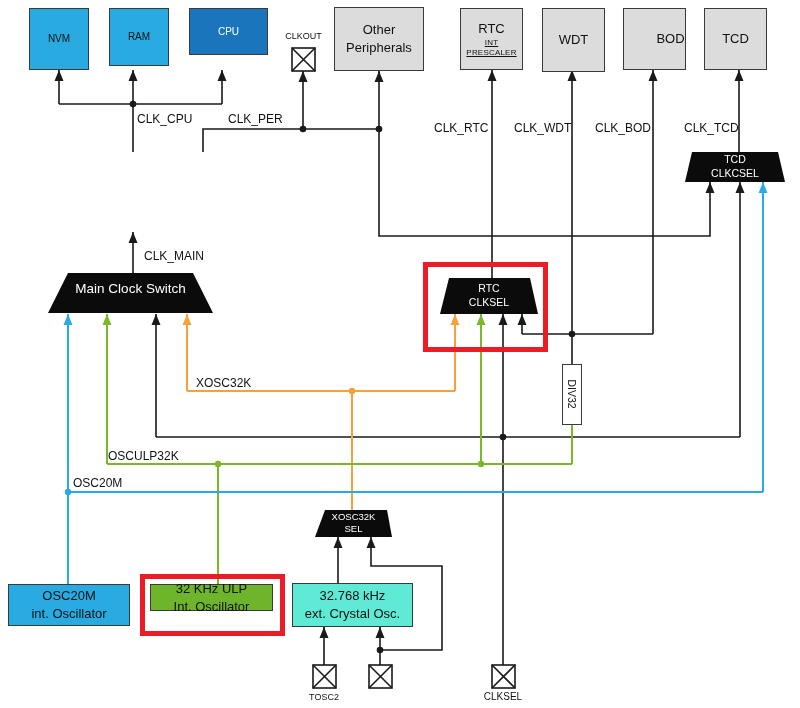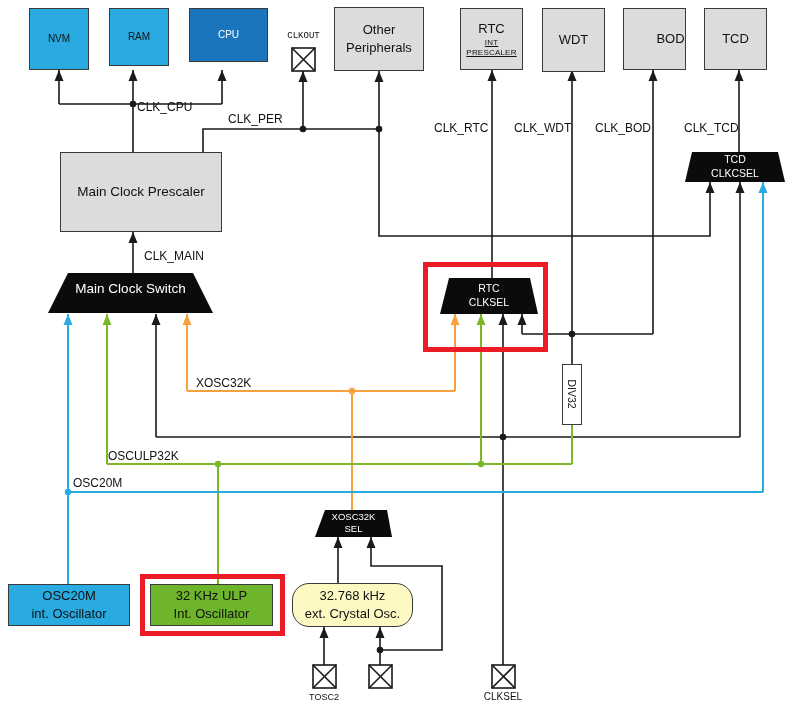--- a/index.html
+++ b/index.html
@@ -6,21 +6,21 @@
   body{font-family:"Liberation Sans",sans-serif;color:#111;}
   .stage{position:relative;width:800px;height:708px;background:#fff;overflow:hidden;}
   svg.wires{position:absolute;left:0;top:0;z-index:1;}
   .box{position:absolute;box-sizing:border-box;border:1.6px solid #3a3a3a;
        display:flex;flex-direction:column;align-items:center;justify-content:center;
        text-align:center;z-index:2;line-height:1.35;font-size:13px;}
   .cyan{background:#29abe2;}
   .blue{background:#1b75bc;color:#fff;}
   .gray{background:#dcdcdc;}
   .green{background:#6eb52b;}
-  .orange{background:#fef9c3;border-radius:17px;}
+  .orange{background:#5eead4;}
   .white{background:#fff;}
   .big{font-size:10px;}
   .muxlabel{position:absolute;z-index:3;color:#fff;display:flex;flex-direction:column;
        align-items:center;justify-content:center;text-align:center;line-height:1.3;}
   .siglabel{position:absolute;z-index:3;font-size:12px;white-space:nowrap;}
   .padlabel{position:absolute;z-index:3;font-size:9px;white-space:nowrap;text-align:center;}
   .tiny1{font-size:8px;line-height:1.25;letter-spacing:.2px;text-decoration:underline;}
   .redbox{position:absolute;box-sizing:border-box;border:5px solid #eb1c26;z-index:4;background:transparent;}
   .rot{transform:rotate(90deg);white-space:nowrap;font-size:10.5px;}
 </style>
@@ -134,21 +134,21 @@
       <path d="M492,665 L515,688 M515,665 L492,688" fill="none"></path>
     </g>
   </svg>
 
   <div class="box cyan big" style="left:29px;top:8px;width:60px;height:62px;">
       <span>NVM</span>
     </div>
   <div class="box cyan big" style="left:109px;top:8px;width:60px;height:58px;">
       <span>RAM</span>
     </div>
-  <div class="box blue big" style="left:189px;top:8px;width:79px;height:54px;justify-content:center;">
+  <div class="box blue big" style="left:189px;top:8px;width:79px;height:47px;justify-content:center;">
       <span>CPU</span>
     </div>
   <div class="box gray" style="left:334px;top:7px;width:90px;height:64px;">
     <span>Other</span>
     <span>Peripherals</span>
   </div>
   <div class="box gray" style="left:460px;top:8px;width:63px;height:62px;">
     <span>RTC</span>
     <span class="tiny1">INT</span>
     <span class="tiny1">PRESCALER</span>
@@ -156,33 +156,30 @@
   <div class="box gray" style="left:542px;top:8px;width:63px;height:64px;">
       <span>WDT</span>
     </div>
   <div class="box gray" style="left:623px;top:8px;width:63px;height:62px;padding-left:32px;">
       <span>BOD</span>
     </div>
   <div class="box gray" style="left:704px;top:8px;width:63px;height:62px;">
       <span>TCD</span>
     </div>
 
-  <div class="box gray" style="left:60px;top:152px;width:162px;height:80px;font-size:13.5px;">
-    <span>Main Clock Prescaler</span>
-  </div>
 
   <div class="box white" style="left:562px;top:364px;width:20px;height:61px;border-width:1.4px;">
     <span class="rot">DIV32</span>
   </div>
 
   <div class="box cyan" style="left:8px;top:584px;width:122px;height:42px;">
     <span>OSC20M</span>
     <span>int. Oscillator</span>
   </div>
-  <div class="box green" style="left:150px;top:584px;width:123px;height:42px;">
+  <div class="box green" style="left:150px;top:584px;width:123px;height:27px;">
     <span>32 KHz ULP</span>
     <span>Int. Oscillator</span>
   </div>
   <div class="box orange" style="left:292px;top:583px;width:121px;height:44px;">
     <span>32.768 kHz</span>
     <span>ext. Crystal Osc.</span>
   </div>
 
   <div class="muxlabel" style="left:48px;top:273px;width:165px;height:32px;font-size:13.5px;">
     <span>Main Clock Switch</span>
@@ -193,32 +190,32 @@
   </div>
   <div class="muxlabel" style="left:685px;top:152px;width:100px;height:30px;font-size:10.5px;">
     <span>TCD</span>
     <span>CLKCSEL</span>
   </div>
   <div class="muxlabel" style="left:315px;top:509px;width:77px;height:28px;font-size:9.5px;">
     <span>XOSC32K</span>
     <span>SEL</span>
   </div>
 
-  <div class="siglabel" style="left:137px;top:100px;">CLK_CPU</div>
+  <div class="siglabel" style="left:137px;top:112px;">CLK_CPU</div>
   <div class="siglabel" style="left:228px;top:112px;">CLK_PER</div>
   <div class="siglabel" style="left:434px;top:121px;">CLK_RTC</div>
   <div class="siglabel" style="left:514px;top:121px;text-align:center;">CLK_WDT</div>
   <div class="siglabel" style="left:595px;top:121px;">CLK_BOD</div>
   <div class="siglabel" style="left:684px;top:121px;">CLK_TCD</div>
   <div class="siglabel" style="left:144px;top:249px;">CLK_MAIN</div>
   <div class="siglabel" style="left:196px;top:376px;">XOSC32K</div>
   <div class="siglabel" style="left:108px;top:449px;">OSCULP32K</div>
   <div class="siglabel" style="left:73px;top:476px;">OSC20M</div>
 
-  <div class="padlabel" style="left:277px;top:31px;width:53px;font-family:Liberation Mono, monospace;">CLKOUT</div>
+  <div class="padlabel" style="left:277px;top:31px;width:53px;">CLKOUT</div>
   <div class="padlabel" style="left:298px;top:692px;width:52px;">TOSC2</div>
   <div class="padlabel" style="left:354px;top:692px;width:52px;margin-top:36px;">TOSC1</div>
   <div class="padlabel" style="left:477px;top:691px;width:52px;font-size:10px;">CLKSEL</div>
 
   <div class="redbox" style="left:423px;top:262px;width:125px;height:90px;"></div>
   <div class="redbox" style="left:140px;top:574px;width:145px;height:62px;"></div>
 
 </div>
 
 </body></html>

